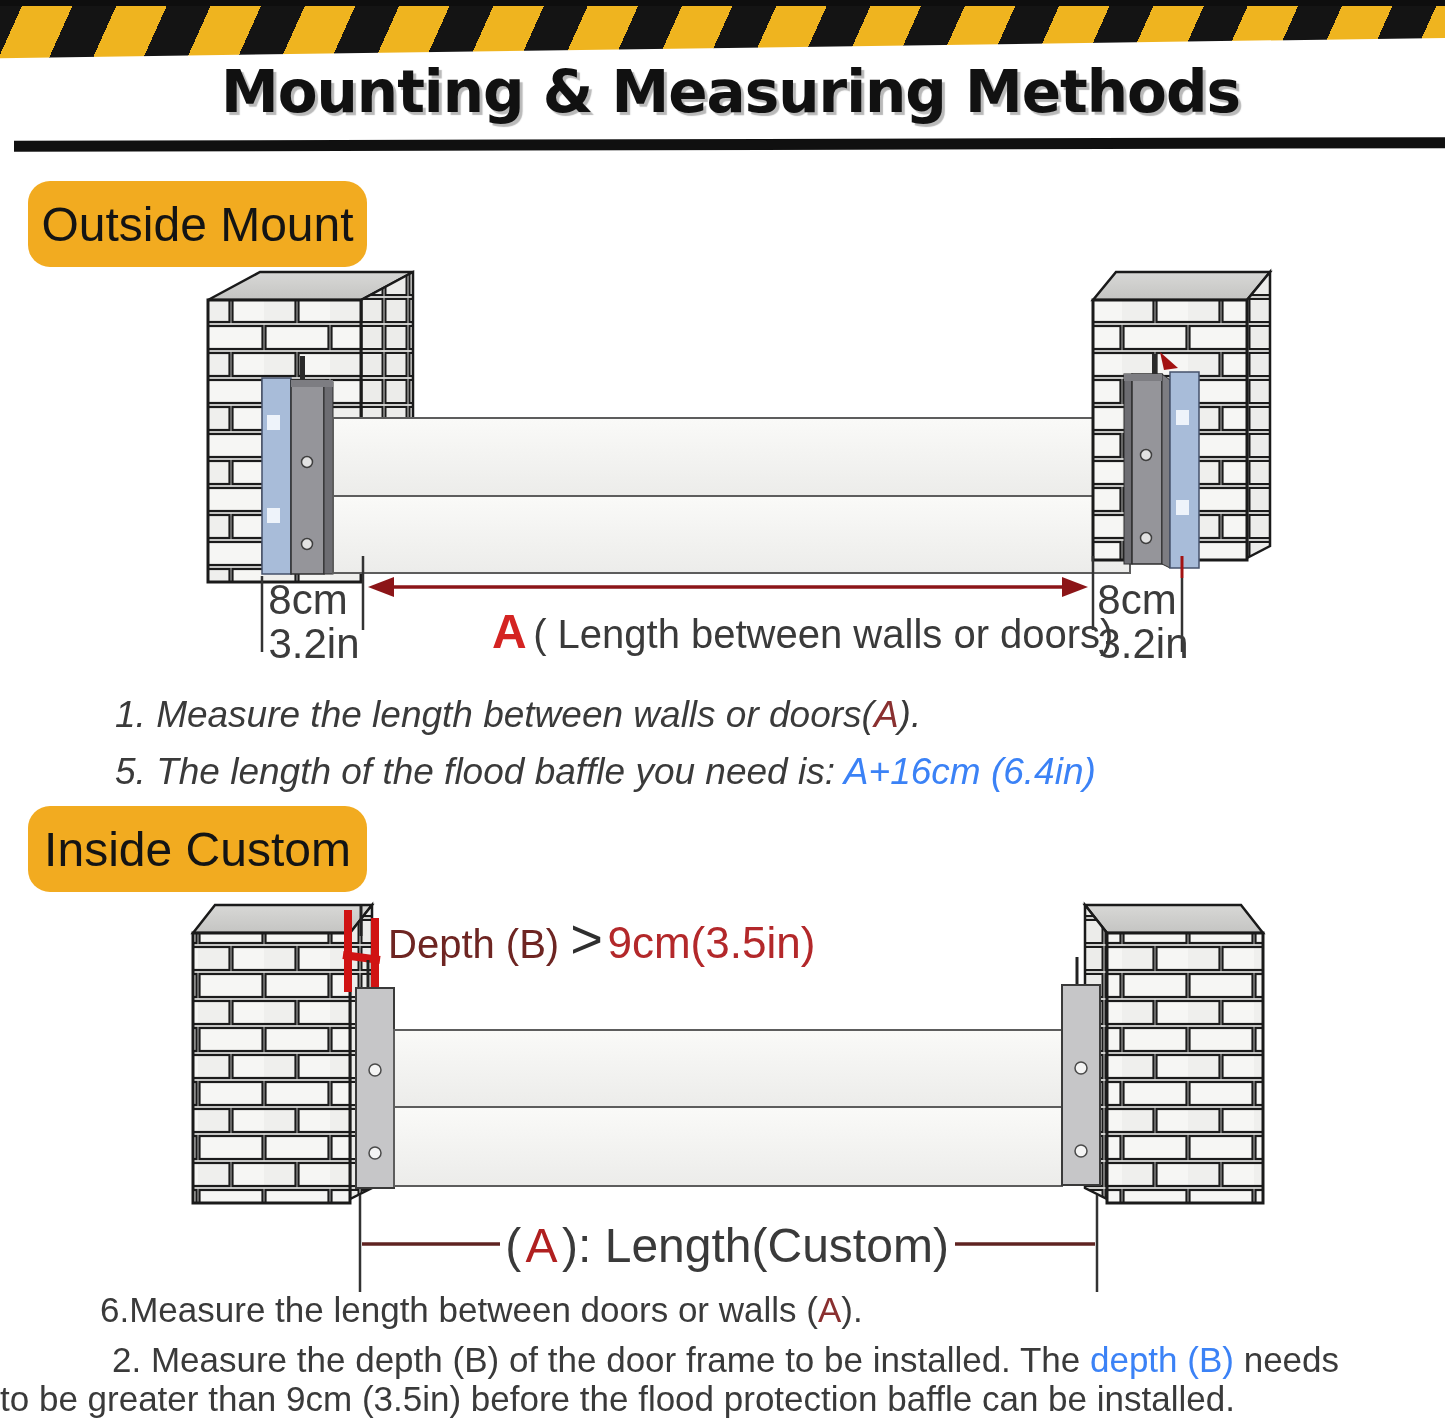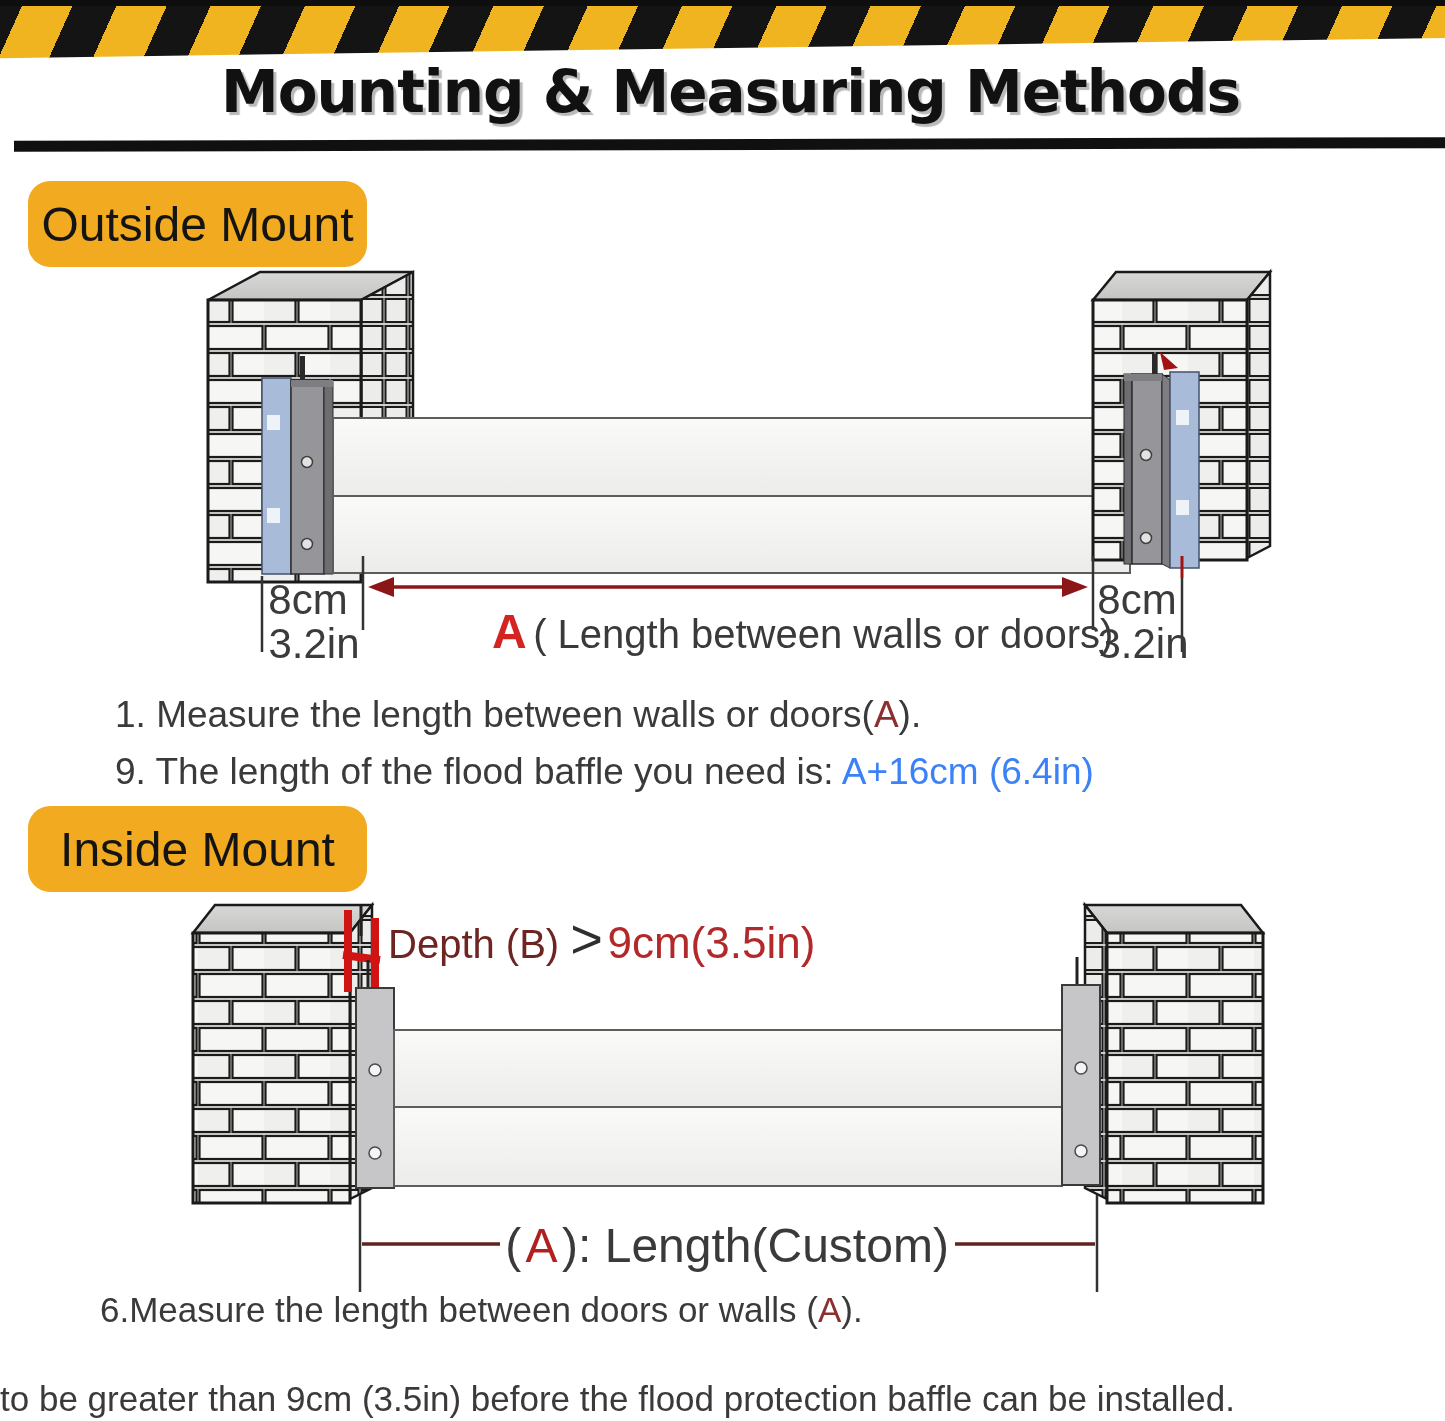--- a/index.html
+++ b/index.html
@@ -25,21 +25,21 @@
   .badge-outside{top:181px;}
   .badge-inside{top:806px;}
   
   svg.diagram{position:absolute;left:0;display:block;}
   .d-outside{top:258px;}
   .d-inside{top:898px;}
   svg text{font-family:"Liberation Sans",sans-serif;}
   
   .steps{position:absolute;}
   .step-line{white-space:nowrap;}
-  .steps-outside{left:115px;top:694px;font-size:37px;}
+  .steps-outside{left:115px;top:694px;font-size:37px;font-style:italic;}
   .steps-outside .step-line{margin-bottom:15px;}
   .steps-inside-1{left:100px;top:1290px;font-size:35px;}
   .steps-inside-2{left:112px;top:1340px;font-size:35px;}
   .steps-inside-3{left:0;top:1379px;width:1445px;font-size:35px;}
   .run-dark{color:#3a3a3a;}
   .run-red{color:#3b82f6;}
   .run-reda{color:#8a3030;}
 </style>
 </head>
 <body>
@@ -70,21 +70,21 @@
   </svg>
 
   <div class="banner">
     <div class="stripes"></div>
     <div class="banner-topline"></div>
     <h1 class="title">Mounting &amp; Measuring Methods</h1>
     <div class="title-underbar"></div>
   </div>
 
   <div class="badge badge-outside">Outside Mount</div>
-  <div class="badge badge-inside">Inside Mount</div>
+  <div class="badge badge-inside">Inside Custom</div>
 
   <svg class="diagram d-outside" width="1445" height="432" viewBox="0 258 1445 432">
 
     <g>
       <polygon points="208,300 361,300 413,272 260,272" fill="url(#topg)" stroke="#1a1a1a" stroke-width="2.5"></polygon>
       <polygon points="361,300 413,272 413,426 361,420" fill="url(#brickS)" stroke="#1a1a1a" stroke-width="2.5"></polygon>
       <rect x="208" y="300" width="153" height="282" fill="url(#brick)" stroke="#1a1a1a" stroke-width="3"></rect>
       <rect x="300" y="356" width="5" height="26" fill="#2a2a2a"></rect>
       <g>
         <rect x="262" y="378" width="29" height="196" fill="#a8bcd9" stroke="#45526b" stroke-width="1.5"></rect>
@@ -143,21 +143,21 @@
       <text x="1143" y="658" text-anchor="middle" font-size="42" fill="#3b3b3b">3.2in</text>
       <text x="492" y="648">
         <tspan font-size="48" font-weight="bold" fill="#d42422">A</tspan>
         <tspan font-size="40" fill="#3a3a3a" dx="2">( Length between walls or doors)</tspan>
       </text>
     </g>
   </svg>
 
   <div class="steps steps-outside">
     <div class="step-line"><span class="run-dark">1. Measure the length between walls or doors(</span><span class="run-reda">A</span><span class="run-dark">).</span></div>
-    <div class="step-line"><span class="run-dark">9. The length of the flood baffle you need is: </span><span class="run-red">A+16cm (6.4in)</span></div>
+    <div class="step-line"><span class="run-dark">5. The length of the flood baffle you need is: </span><span class="run-red">A+16cm (6.4in)</span></div>
   </div>
 
   <svg class="diagram d-inside" width="1445" height="400" viewBox="0 898 1445 400">
 
     <g>
       <polygon points="193,933 350,933 372,905 215,905" fill="url(#topg)" stroke="#1a1a1a" stroke-width="2.5"></polygon>
       <polygon points="350,933 372,905 372,1188 350,1199" fill="url(#brickS)" stroke="#1a1a1a" stroke-width="2.5"></polygon>
       <rect x="193" y="933" width="157" height="270" fill="url(#brick)" stroke="#1a1a1a" stroke-width="3"></rect>
       <line x1="361" y1="906" x2="361" y2="936" stroke="#222222" stroke-width="3"></line>
       <g>
@@ -203,15 +203,16 @@
       <line x1="955" y1="1244" x2="1095" y2="1244" stroke="#5f2321" stroke-width="3.5"></line>
       <text x="727" y="1262" text-anchor="middle">
         <tspan font-size="48" fill="#3a3a3a">(</tspan>
         <tspan font-size="48" fill="#b02020">A</tspan>
         <tspan font-size="48" fill="#3a3a3a">): Length(Custom)</tspan>
       </text>
     </g>
   </svg>
 
   <div class="steps steps-inside-1"><span class="run-dark">6.Measure the length between doors or walls (</span><span class="run-reda">A</span><span class="run-dark">).</span></div>
+  <div class="steps steps-inside-2"><span class="run-dark">2. Measure the depth (B) of the door frame to be installed. The </span><span class="run-red">depth (B)</span><span class="run-dark"> needs</span></div>
   <div class="steps steps-inside-3"><span class="run-dark">to be greater than 9cm (3.5in) before the flood protection baffle can be installed.</span></div>
 
 </div>
 
 </body></html>

